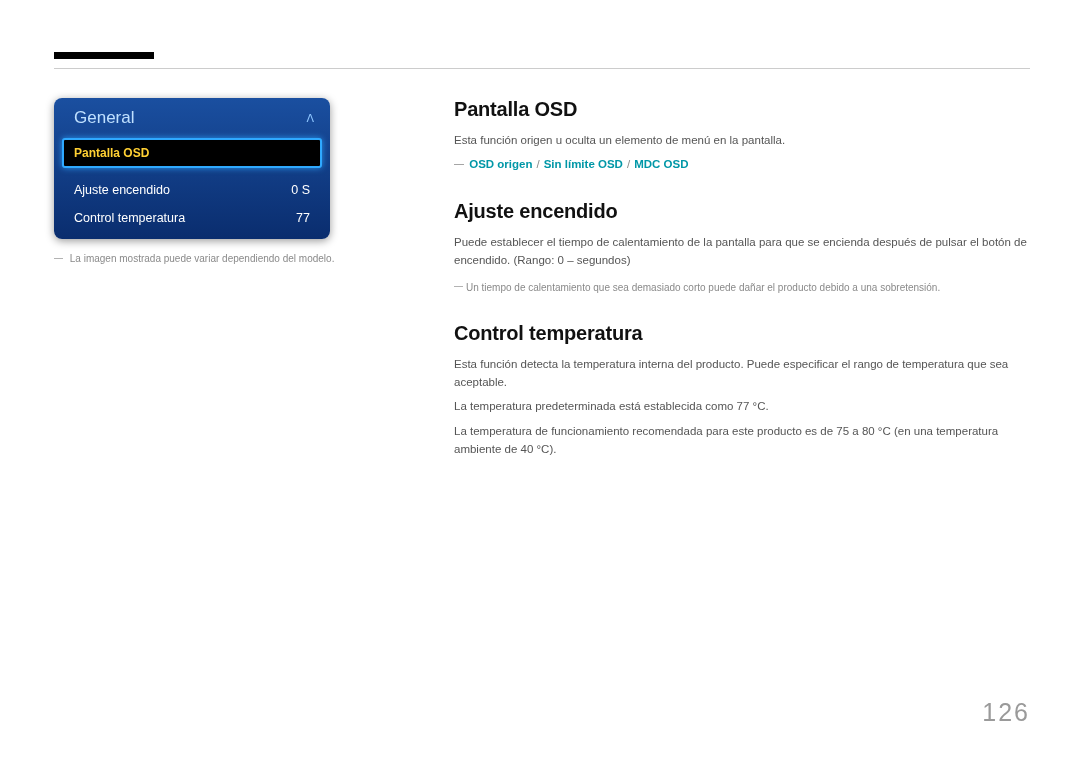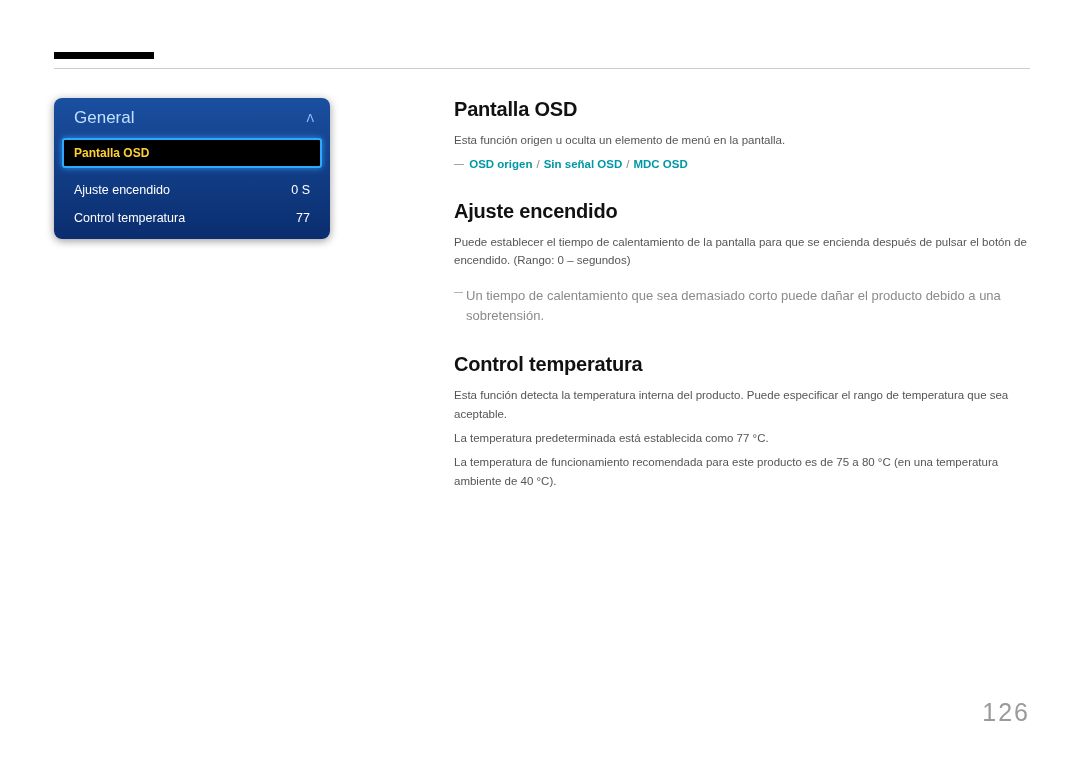--- a/index.html
+++ b/index.html
@@ -112,24 +112,24 @@
   }
   .options .dash {
     color: #8a8a8a;
     margin-right: 2px;
     font-size: 10px;
     vertical-align: 1px;
   }
   .options .teal { color: #0097a7; font-weight: 600; }
   .options .sep { color: #888888; padding: 0 4px; }
   .note {
-    font-size: 13px;
+    font-size: 10px;
     color: #8a8a8a;
     line-height: 1.6;
-    margin-top: 16px;
+    margin-top: 10px;
     padding-left: 12px;
     position: relative;
   }
   .note::before {
     content: "―";
     position: absolute;
     left: 0;
     top: -1px;
     font-size: 9px;
   }
@@ -163,30 +163,33 @@
       </div>
       <div class="osd-row">
         <span>Ajuste encendido</span>
         <span>0 S</span>
       </div>
       <div class="osd-row">
         <span>Control temperatura</span>
         <span>77</span>
       </div>
     </div>
+    <div class="left-caption">
+      <span>La imagen mostrada puede variar dependiendo del modelo.</span>
+    </div>
   </div>
 
   <div class="right-col">
 
     <div class="block">
       <div class="section-title">Pantalla OSD</div>
       <div class="body-text">Esta función origen u oculta un elemento de menú en la pantalla.</div>
       <div class="options">
         <span class="dash">―</span>
-        <span class="teal">OSD origen</span><span class="sep">/</span><span class="teal">Sin señal OSD</span><span class="sep">/</span><span class="teal">MDC OSD</span>
+        <span class="teal">OSD origen</span><span class="sep">/</span><span class="teal">Sin límite OSD</span><span class="sep">/</span><span class="teal">MDC OSD</span>
       </div>
     </div>
 
     <div class="block">
       <div class="section-title">Ajuste encendido</div>
       <div class="body-text">Puede establecer el tiempo de calentamiento de la pantalla para que se encienda después de pulsar el botón de encendido. (Rango: 0 – segundos)</div>
       <div class="note">Un tiempo de calentamiento que sea demasiado corto puede dañar el producto debido a una sobretensión.</div>
     </div>
 
     <div class="block">

